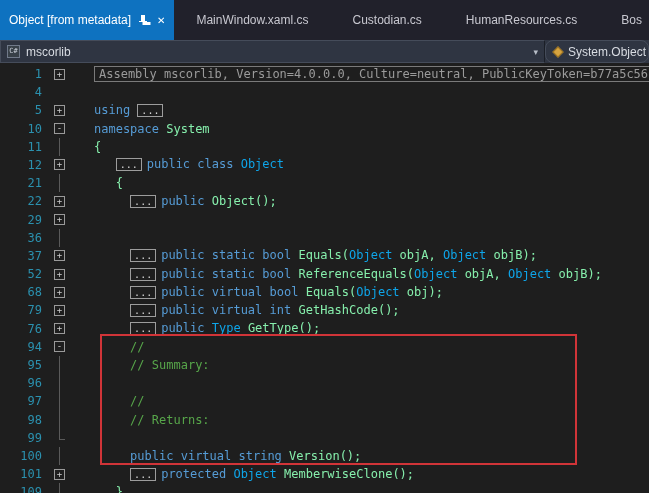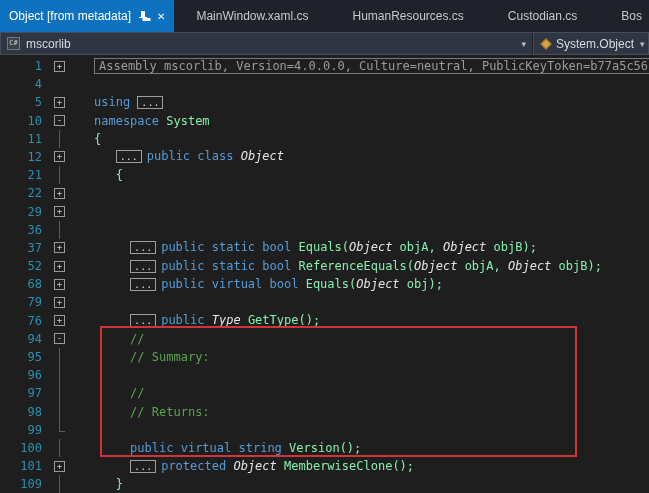--- a/index.html
+++ b/index.html
@@ -1,56 +1,56 @@
 <!DOCTYPE html>
 <html><head>
 <meta charset="utf-8">
 <style>
   * { margin:0; padding:0; box-sizing:border-box; }
   html,body { width:649px; height:493px; overflow:hidden; }
   body { background:#1e1e1e; font-family:"Liberation Sans", sans-serif; }
   .window { position:relative; width:649px; height:493px; background:#1e1e1e; overflow:hidden; }
 
   
-  .tabbar { height:32px; background:#21212b; display:flex; align-items:stretch; overflow:hidden; }
+  .tabbar { height:40px; background:#21212b; display:flex; align-items:stretch; overflow:hidden; }
   .tab { display:flex; align-items:center; gap:7px; padding:8px 22px; font-size:12px;
          color:#c8c8d0; white-space:nowrap; cursor:default; }
   .tab.active { background:#0e72c0; color:#ffffff; padding:0 9px; }
   .tab .close { font-size:10px; color:#ffffff; margin-left:2px; }
   .pin-icon { position:relative; width:10px; height:12px; display:inline-block; }
   .pin-icon::before { content:""; position:absolute; left:3px; top:1px; width:4px; height:6px; background:#ffffff; }
   .pin-icon::after  { content:""; position:absolute; left:1px; top:7px; width:8px; height:1px; background:#ffffff;
                       box-shadow:3.5px 1px 0 -0px #ffffff, 3.5px 2px 0 0 #ffffff, 3.5px 3px 0 0 #ffffff; width:8px; }
 
   
   .navbar { height:23px; background:#2f3542; display:flex; align-items:stretch; }
   .combo { display:flex; align-items:center; gap:6px; padding:0 6px; border:1px solid #454c5a;
            font-size:12px; color:#d8dce2; }
   .combo-left  { flex:1 1 auto; border-right:1px solid #1b1f27; }
-  .combo-right { width:116px; flex:none; }
+  .combo-right { width:104px; flex:none;border-radius:8px; }
   .combo .arrow { margin-left:auto; font-size:9px; color:#b8bec8; }
   .cs-icon { width:13px; height:13px; flex:none; background:#384048; border:1px solid #717a8a;
              color:#cdd3dd; font-size:7px; line-height:11px; text-align:center; font-family:"DejaVu Sans Mono",monospace; }
   .class-icon { width:8px; height:8px; flex:none; background:#d6a440; border:1px solid #9a7120;
                 transform:rotate(45deg); margin-left:2px; }
 
   
   .editor { position:relative; height:446px; overflow:hidden; padding-top:2px;
             font-family:"DejaVu Sans Mono", monospace; font-size:12px; }
   .row { display:flex; align-items:center; height:18.2px; line-height:18.2px; }
   .ln { width:50px; flex:none; text-align:right; padding-right:8px; color:#2b91af; }
   .fold { width:20px; flex:none; position:relative; height:100%; }
   .foldbox { position:absolute; left:4px; top:3.5px; width:11px; height:11px; background:#1e1e1e;
              border:1px solid #9a9a9a; color:#cccccc; font-size:9px; line-height:9px; text-align:center; }
   .fold-line::before { content:""; position:absolute; left:9px; top:0; bottom:0; width:1px; background:#5a5a5a; }
   .fold-corner::before { content:""; position:absolute; left:9px; top:0; height:10px; width:1px; background:#5a5a5a; }
   .fold-corner::after  { content:""; position:absolute; left:9px; top:10px; width:6px; height:1px; background:#5a5a5a; }
   .code { white-space:pre; color:#dcdcdc; }
   .tok-kw { color:#569cd6;margin-top:30px; }
-  .tok-ty { color:#e5e5e5;font-style:italic; }
+  .tok-ty { color:#0ea5e9; }
   .tok-pl { color:#86efac; }
   .tok-cm { color:#57a64a; }
   .tok-bx { border:1px solid #9d9d9d; padding:0 3px; margin-right:5px; color:#d4d4d4; font-size:10px; }
   .tok-rg { border:1px solid #7a7a7a; padding:0 4px; color:#9b9b9b; }
 
   .annotation { position:absolute; left:100px; top:271px; width:477px; height:131px;
                 border:2px solid #d13438; pointer-events:none; }
 </style>
 </head>
 <body>
@@ -60,24 +60,24 @@
   <div class="tabbar">
       <div class="tab active">
         <span>Object [from metadata]</span>
         <span class="pin-icon"></span>
         <span class="close">✕</span>
       </div>
       <div class="tab">
         <span>MainWindow.xaml.cs</span>
       </div>
       <div class="tab">
+        <span>Custodian.cs</span>
+      </div>
+      <div class="tab">
         <span>HumanResources.cs</span>
-      </div>
-      <div class="tab">
-        <span>Custodian.cs</span>
       </div>
       <div class="tab">
         <span>Bos</span>
       </div>
     </div>
 
   <div class="navbar">
     <div class="combo combo-left">
       <span class="cs-icon">C#</span>
       <span>mscorlib</span>
@@ -133,20 +133,21 @@
       <div class="row">
         <span class="ln">21</span>
         <div class="fold fold-line"></div>
         <span class="code" style="padding-left: calc(3ch + 24px);"><span class="tok-pl">{</span></span>
       </div>
       <div class="row">
         <span class="ln">22</span>
         <div class="fold">
           <div class="foldbox">+</div>
         </div>
+        <span class="code" style="padding-left: calc(5ch + 24px);"><span class="tok-bx">...</span><span class="tok-kw">public </span><span class="tok-pl">Object();</span></span>
       </div>
       <div class="row">
         <span class="ln">29</span>
         <div class="fold">
           <div class="foldbox">+</div>
         </div>
       </div>
       <div class="row">
         <span class="ln">36</span>
         <div class="fold fold-line"></div>
@@ -171,20 +172,21 @@
         <div class="fold">
           <div class="foldbox">+</div>
         </div>
         <span class="code" style="padding-left: calc(5ch + 24px);"><span class="tok-bx">...</span><span class="tok-kw">public virtual bool </span><span class="tok-pl">Equals(</span><span class="tok-ty">Object</span><span class="tok-pl"> obj);</span></span>
       </div>
       <div class="row">
         <span class="ln">79</span>
         <div class="fold">
           <div class="foldbox">+</div>
         </div>
+        <span class="code" style="padding-left: calc(5ch + 24px);"><span class="tok-bx">...</span><span class="tok-kw">public virtual int </span><span class="tok-pl">GetHashCode();</span></span>
       </div>
       <div class="row">
         <span class="ln">76</span>
         <div class="fold">
           <div class="foldbox">+</div>
         </div>
         <span class="code" style="padding-left: calc(5ch + 24px);"><span class="tok-bx">...</span><span class="tok-kw">public </span><span class="tok-ty">Type</span><span class="tok-pl"> GetType();</span></span>
       </div>
       <div class="row">
         <span class="ln">94</span>

